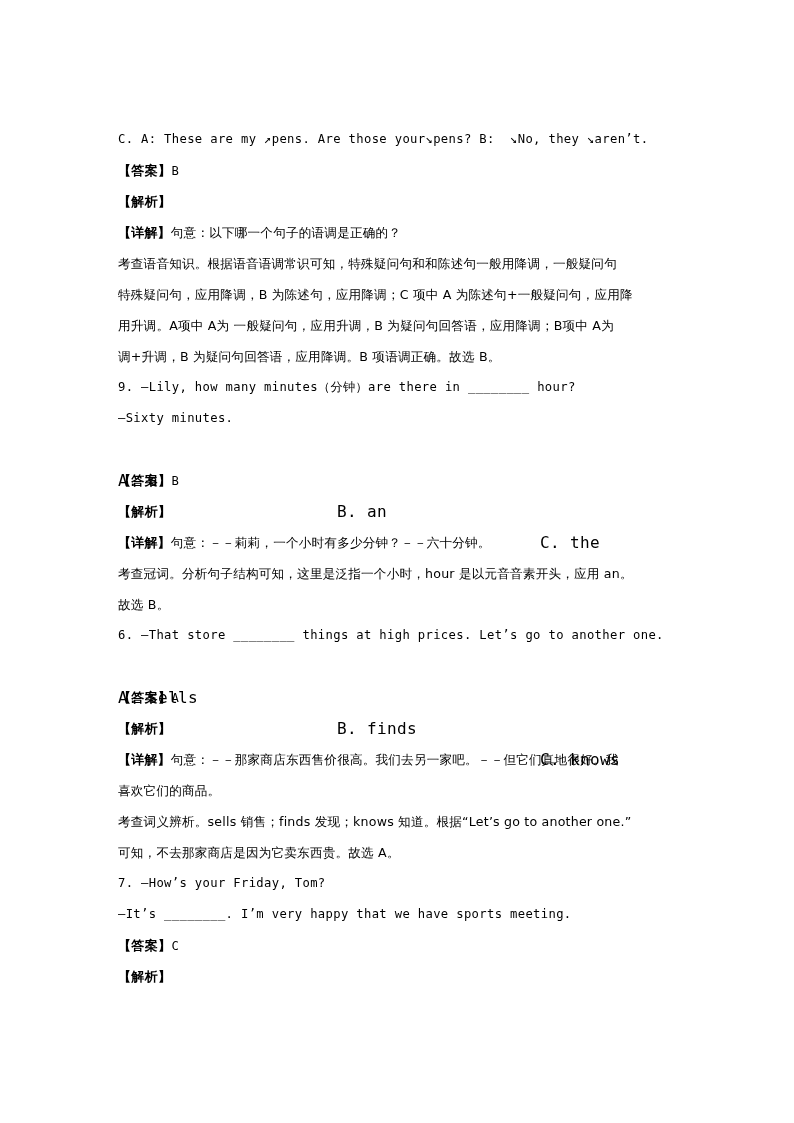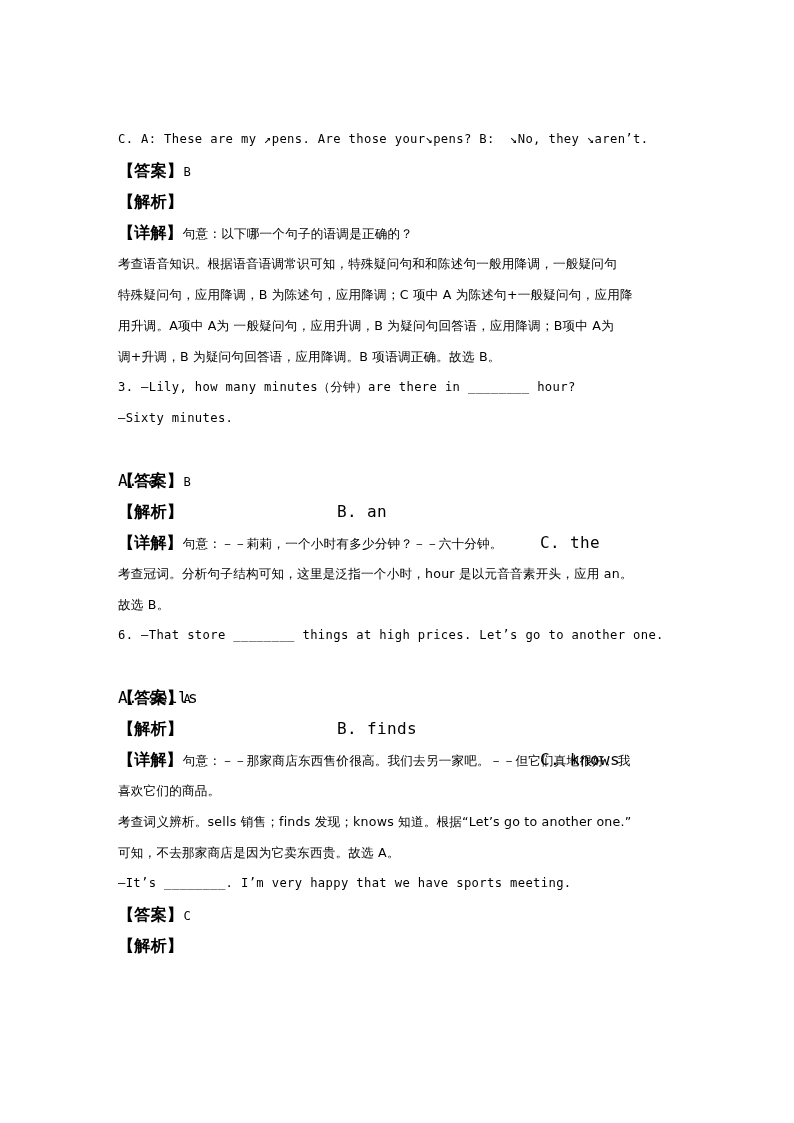--- a/index.html
+++ b/index.html
@@ -44,21 +44,21 @@
   .cn {
     font-family: "DejaVu Sans", sans-serif;
     font-size: 12.6px;
     letter-spacing: 0.2px;
     white-space: pre-wrap;
   }
   
   .tag {
     font-family: "DejaVu Sans", sans-serif;
     font-weight: bold;
-    font-size: 16px;
+    font-size: 13px;
   }
   .tagval {
     font-family: "DejaVu Sans Mono", monospace;
     font-size: 12.2px;
     font-weight: normal;
     letter-spacing: 0.35px;
   }
   
   .optrow {
     position: relative;
@@ -84,21 +84,21 @@
 
     <div class="ln"><span class="tag">【解析】</span></div>
 
     <div class="ln cn"><span class="tag">【详解】</span><span>句意：以下哪一个句子的语调是正确的？</span></div>
 
     <div class="ln cn">考查语音知识。根据语音语调常识可知，特殊疑问句和和陈述句一般用降调，一般疑问句</div>
     <div class="ln cn">特殊疑问句，应用降调，B 为陈述句，应用降调；C 项中 A 为陈述句+一般疑问句，应用降</div>
     <div class="ln cn">用升调。A项中 A为 一般疑问句，应用升调，B 为疑问句回答语，应用降调；B项中 A为</div>
     <div class="ln cn">调+升调，B 为疑问句回答语，应用降调。B 项语调正确。故选 B。</div>
 
-    <div class="ln">3. —Lily, how many minutes（分钟）are there in ________ hour?</div>
+    <div class="ln">9. —Lily, how many minutes（分钟）are there in ________ hour?</div>
     <div class="ln">—Sixty minutes.</div>
 
     <div class="optrow">
       <span class="opt-a">A. a</span>
       <span class="opt-b">B. an</span>
       <span class="opt-c">C. the</span>
     </div>
 
     <div class="ln"><span class="tag">【答案】</span><span class="tagval">B</span></div>
 
@@ -121,20 +121,21 @@
 
     <div class="ln"><span class="tag">【解析】</span></div>
 
     <div class="ln cn"><span class="tag">【详解】</span><span>句意：－－那家商店东西售价很高。我们去另一家吧。－－但它们真地很好。我</span></div>
 
     <div class="ln cn">喜欢它们的商品。</div>
 
     <div class="ln cn">考查词义辨析。sells 销售；finds 发现；knows 知道。根据“Let’s go to another one.”</div>
     <div class="ln cn">可知，不去那家商店是因为它卖东西贵。故选 A。</div>
 
+    <div class="ln">7. —How’s your Friday, Tom?</div>
     <div class="ln">—It’s ________. I’m very happy that we have sports meeting.</div>
 
 
     <div class="ln"><span class="tag">【答案】</span><span class="tagval">C</span></div>
 
     <div class="ln"><span class="tag">【解析】</span></div>
 
   </div>
 </div>
 

